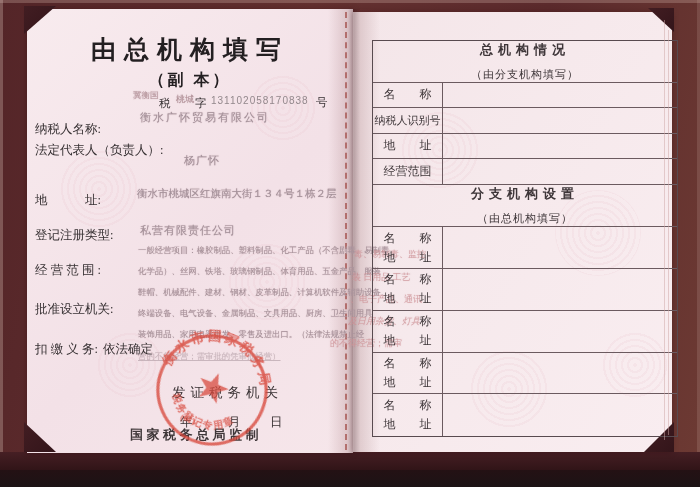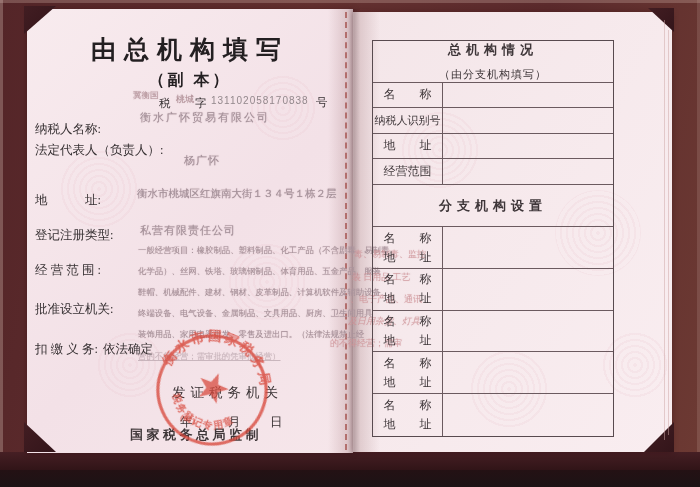--- a/index.html
+++ b/index.html
@@ -24,21 +24,21 @@
     background:repeating-radial-gradient(circle,rgba(230,185,196,.30) 0 2px,rgba(0,0,0,0) 2px 6px);}
   .txt{position:absolute;white-space:nowrap;}
   .lbl{color:#373133;font-size:12.5px;}
   .val{color:#a5939b;text-shadow:0 0 1px rgba(180,150,160,.9);}
   .title{color:#231f21;font-weight:bold;}
   .scope-line{position:absolute;left:138px;width:250px;font-size:8.4px;color:#a6929a;white-space:nowrap;
     text-shadow:0 0 1px rgba(190,160,168,.8);}
   .scope-faint{opacity:.55;text-decoration:underline;}
   .bleed{position:absolute;font-size:9px;color:rgba(203,138,143,.62);white-space:nowrap;text-shadow:0 0 1px rgba(210,160,165,.6);}
   
-  .rtable{position:absolute;left:372px;top:40px;width:242px;height:397px;
+  .rtable{position:absolute;left:372px;top:40px;width:306px;height:397px;
     border:1.6px solid #584a4f;box-sizing:border-box;display:flex;flex-direction:column;color:#3e3639;}
   .trow{display:flex;border-bottom:1px solid #6b5a5f;box-sizing:border-box;}
   .trow:last-child{border-bottom:none;}
   .thead{flex-direction:column;align-items:center;justify-content:center;}
   .thead .t1{font-size:13px;letter-spacing:5px;font-weight:600;}
   .thead .t2{font-size:11px;letter-spacing:1px;margin-top:8px;}
   .lcol{width:70px;border-right:1px solid #6b5a5f;box-sizing:border-box;
     display:flex;flex-direction:column;align-items:center;justify-content:center;font-size:12px;}
   .vcol{flex:1;}
   .grp .lcol div{line-height:19px;}
@@ -149,20 +149,21 @@
     <div class="trow" style="height:25px;">
       <div class="lcol">地　　址</div>
       <div class="vcol"></div>
     </div>
     <div class="trow" style="height:27px;">
       <div class="lcol">经营范围</div>
       <div class="vcol"></div>
     </div>
     <div class="trow thead" style="height:42px;">
       <div class="t1">分支机构设置</div>
+      <div class="t2">（由总机构填写）</div>
     </div>
     <div class="trow grp" style="height:42px;">
       <div class="lcol">
         <div>名　　称</div>
         <div>地　　址</div>
       </div>
       <div class="vcol"></div>
     </div>
     <div class="trow grp" style="height:42px;">
       <div class="lcol">

